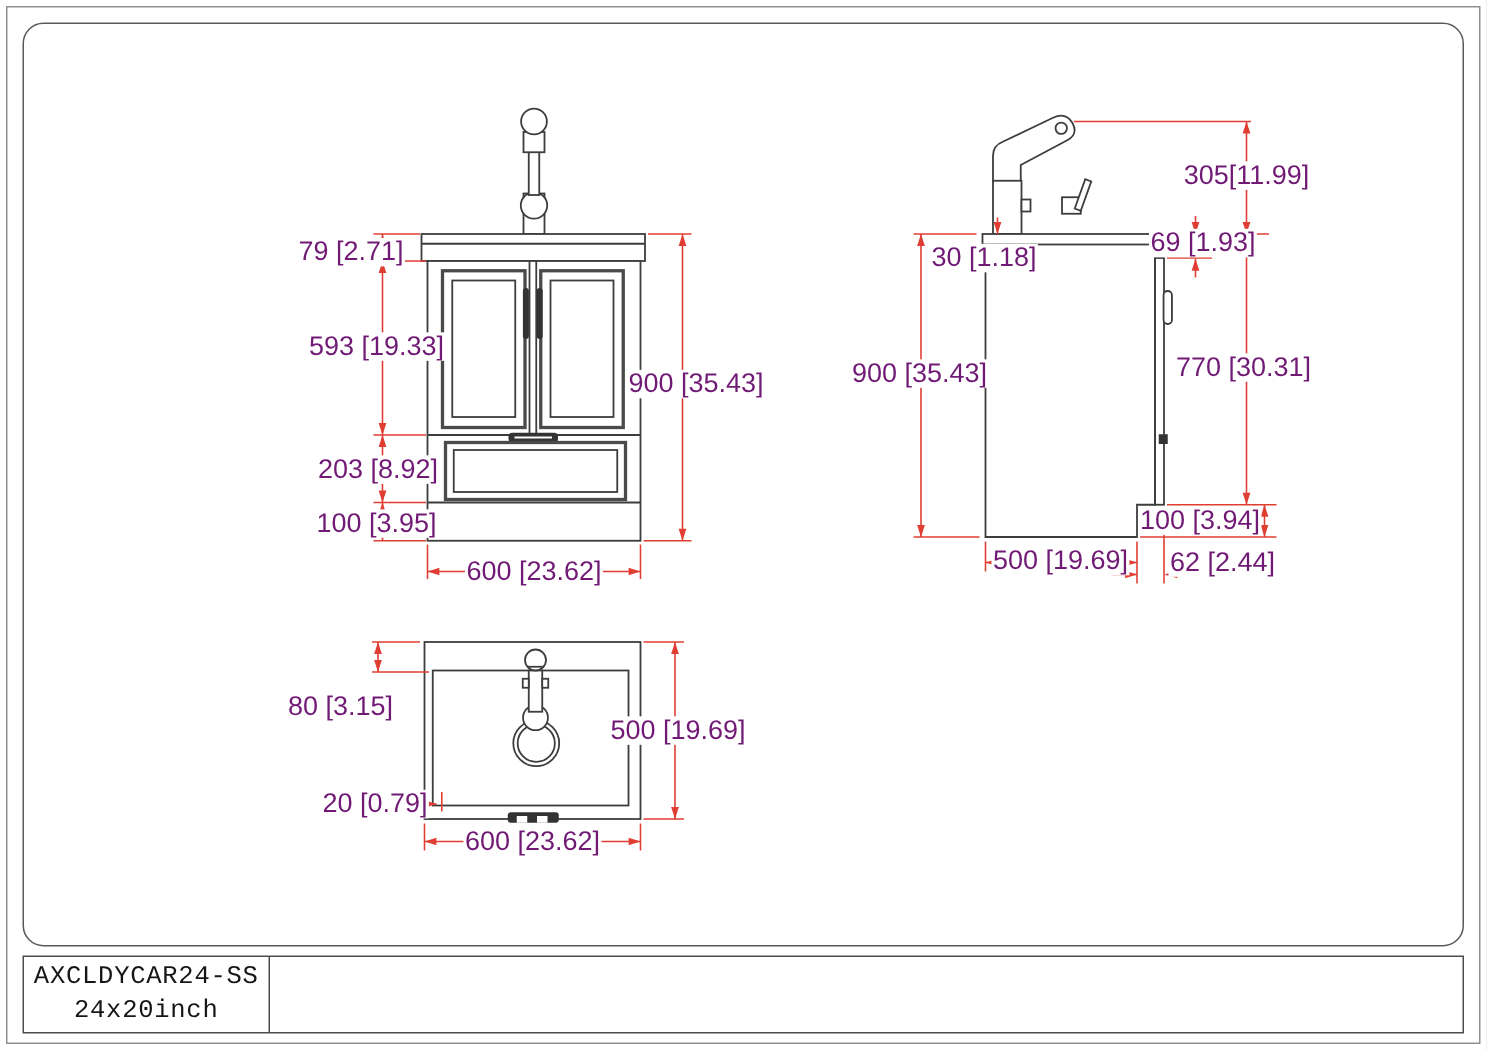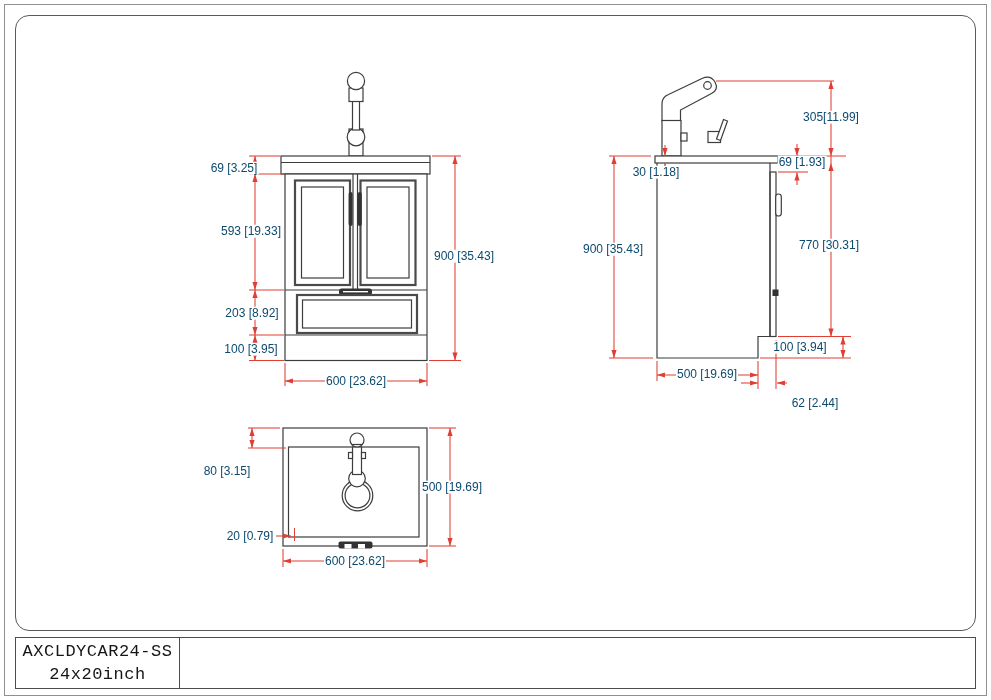--- a/index.html
+++ b/index.html
@@ -13,21 +13,21 @@
               align-items:center;justify-content:center;gap:1px;}
   .title-line{font-family:"Liberation Mono","DejaVu Sans Mono",monospace;font-size:17px;color:#161616;letter-spacing:.5px;line-height:1.25;}
   svg{position:absolute;left:0;top:0;}
   .k{stroke:#3d3d3d;stroke-width:1.2;fill:none;}
   .kf{stroke:#3d3d3d;stroke-width:1.2;fill:#ffffff;}
   .kh{stroke:#4a4a4a;stroke-width:2.2;fill:none;}
   .dk{fill:#333333;stroke:none;}
   .r{stroke:#e03e33;stroke-width:1.05;fill:none;}
   .ra{stroke:#e03e33;stroke-width:1.05;fill:none;marker-start:url(#mk);marker-end:url(#mk);}
   .rs{stroke:#e03e33;stroke-width:1.05;fill:none;marker-end:url(#mk);}
-  .dim{position:absolute;transform:translate(-50%,-50%);font-size:12px;color:#0c4a6e;background:#ffffff;
+  .dim{position:absolute;transform:translate(-50%,-50%);font-size:18px;color:#701a75;background:#ffffff;
        padding:0 1px;white-space:nowrap;line-height:1.05;}
 </style>
 </head>
 <body>
 
 <div id="sheet">
 
   <div class="abs" id="outer-border"></div>
   <div class="abs" id="inner-border"></div>
 
@@ -154,35 +154,35 @@
         <line class="r" x1="429" y1="428" x2="456" y2="428"></line>
         <line class="r" x1="429" y1="546" x2="456" y2="546"></line>
         <line class="ra" x1="450" y1="428" x2="450" y2="546"></line>
         <line class="r" x1="283" y1="549" x2="283" y2="567"></line>
         <line class="r" x1="427" y1="549" x2="427" y2="567"></line>
         <line class="ra" x1="283" y1="561" x2="427" y2="561"></line>
       </g>
     </g>
   </svg>
 
-  <span class="dim" style="left:234px;top:168px">69 [3.25]</span>
+  <span class="dim" style="left:234px;top:168px">79 [2.71]</span>
   <span class="dim" style="left:251px;top:231px">593 [19.33]</span>
   <span class="dim" style="left:252px;top:313px">203 [8.92]</span>
   <span class="dim" style="left:251px;top:349px">100 [3.95]</span>
   <span class="dim" style="left:464px;top:256px">900 [35.43]</span>
   <span class="dim" style="left:356px;top:381px">600 [23.62]</span>
 
   <span class="dim" style="left:831px;top:117px">305[11.99]</span>
   <span class="dim" style="left:656px;top:172px">30 [1.18]</span>
   <span class="dim" style="left:802px;top:162px">69 [1.93]</span>
   <span class="dim" style="left:613px;top:249px">900 [35.43]</span>
   <span class="dim" style="left:829px;top:245px">770 [30.31]</span>
   <span class="dim" style="left:800px;top:347px">100 [3.94]</span>
   <span class="dim" style="left:707px;top:374px">500 [19.69]</span>
-  <span class="dim" style="left:815px;top:403px">62 [2.44]</span>
+  <span class="dim" style="left:815px;top:375px">62 [2.44]</span>
 
   <span class="dim" style="left:227px;top:471px">80 [3.15]</span>
   <span class="dim" style="left:250px;top:536px">20 [0.79]</span>
   <span class="dim" style="left:452px;top:487px">500 [19.69]</span>
   <span class="dim" style="left:355px;top:561px">600 [23.62]</span>
 
   <div class="abs" id="title-block">
     <div id="title-left">
       <div class="title-line">AXCLDYCAR24-SS</div>
       <div class="title-line">24x20inch</div>

